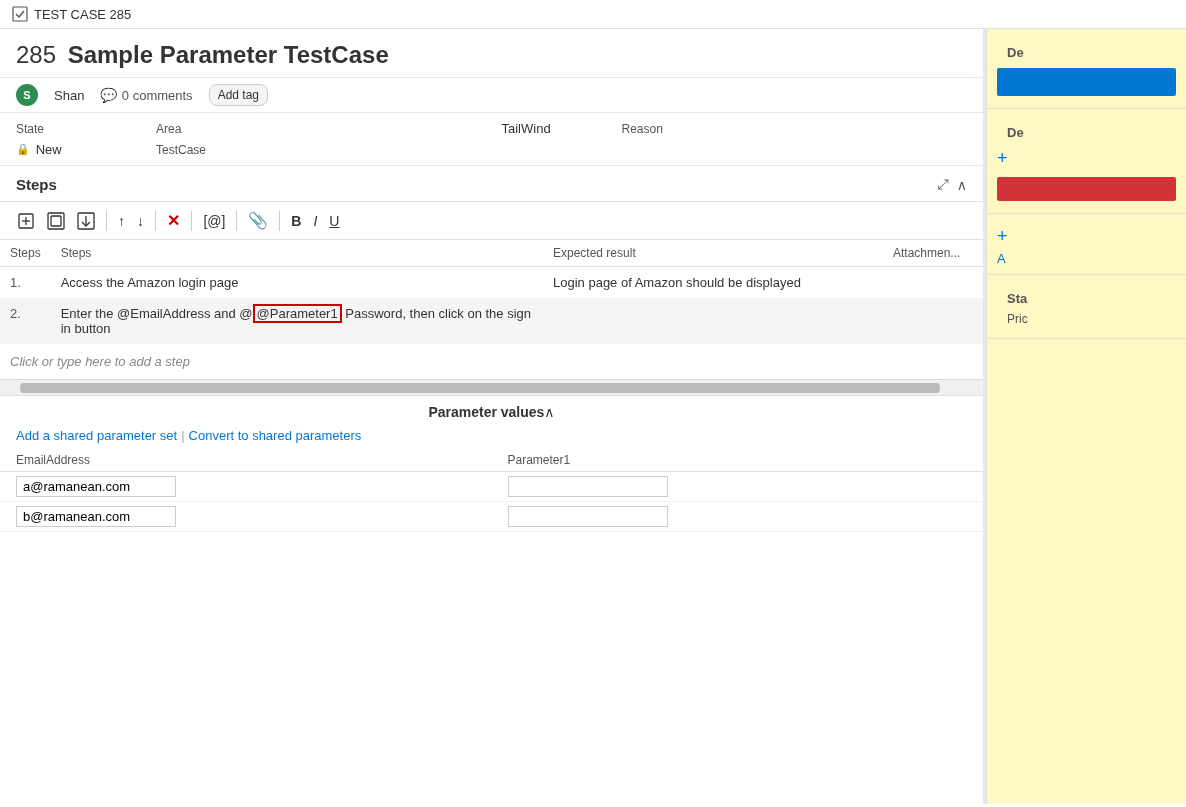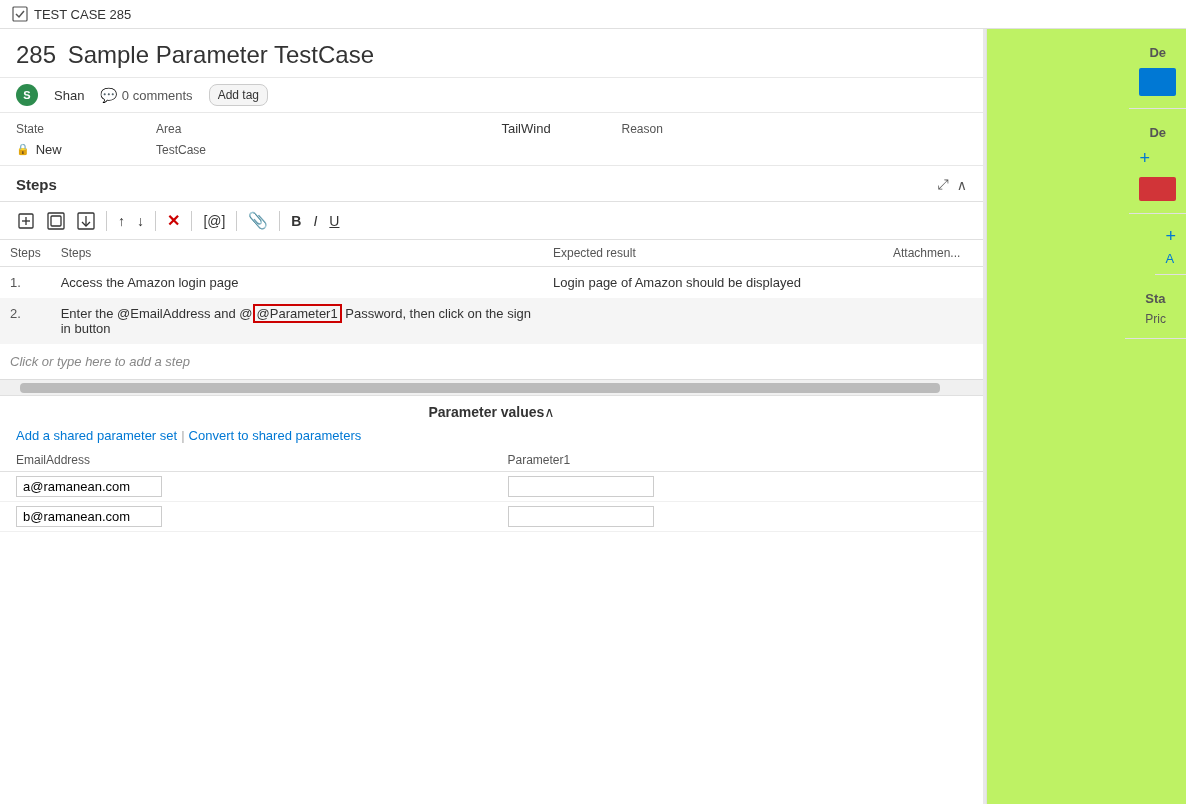--- a/index.html
+++ b/index.html
@@ -68,31 +68,30 @@
     .param-values-section { padding: 0 0 0 0; border-top: 1px solid #e0e0e0; }
     .param-values-header { display: flex; align-items: center; justify-content: center; padding: 8px 16px; }
     .param-values-title { font-size: 14px; font-weight: 600; color: #333; }
     .param-values-links { display: flex; gap: 4px; padding: 0 16px 6px; }
     .param-link { color: #0078d4; font-size: 13px; cursor: pointer; text-decoration: none; }
     .param-separator { color: #aaa; font-size: 13px; }
 
     .param-table { width: 100%; border-collapse: collapse; }
     .param-table th { text-align: left; padding: 4px 16px; font-size: 12px; font-weight: 400; color: #555; border-bottom: 1px solid #e0e0e0; }
     .param-table td { padding: 4px 16px; font-size: 13px; border-bottom: 1px solid #f0f0f0; }
-    .param-cell-input { border: 1px solid #ccc; background: #fff; padding: 2px 6px; font-size: 13px; width: 146px; }
+    .param-cell-input { border: 1px solid #ccc; background: #fff; padding: 2px 6px; font-size: 13px; width: 160px; }
 
     
     .right-panel {
       width: 200px;
-      background: #bef264;
+      background: #fef9c3;
       border-left: 1px solid #e0e0e0;
       display: flex;
       flex-direction: column;
       overflow: hidden;
-      align-items: flex-end;
     }
     .right-panel-section { border-bottom: 1px solid #e0e0e0; padding: 8px 10px; }
     .right-panel-blue-bar { height: 28px; background: #0078d4; border-radius: 2px; margin: 4px 0; display: flex; align-items: center; padding: 0 6px; }
     .right-panel-red-bar { height: 24px; background: #d13438; border-radius: 2px; margin: 4px 0; }
     .right-panel-plus { color: #0078d4; font-size: 18px; cursor: pointer; }
     .right-panel-add-row { display: flex; align-items: center; gap: 4px; padding: 4px 0; }
     .right-panel-a { color: #0078d4; font-size: 13px; cursor: pointer; }
 
     .panel-de { font-size: 13px; font-weight: 600; color: #555; padding: 8px 10px 4px; }
     .panel-re { font-size: 13px; font-weight: 600; color: #555; padding: 8px 10px 4px; }
@@ -109,21 +108,21 @@
   </svg>
   <span>TEST CASE 285</span>
 </div>
 
 <div class="main-layout">
 
   <div class="left-panel">
 
     <div class="work-item-header">
       <span style="font-size:24px;font-weight:300;margin-right:8px;">285</span>
-      <span style="font-size:24px;font-weight:400;">Sample Parameter TestCase</span>
+      <span style="font-size:24px;font-weight:700;">Sample Parameter TestCase</span>
     </div>
 
     <div class="work-item-meta">
       <div class="avatar">
         <span>S</span>
       </div>
       <span style="font-size:13px;">Shan</span>
       <div class="comments-section">
         <span style="font-size:14px;">💬</span>
         <span>0 comments</span>

